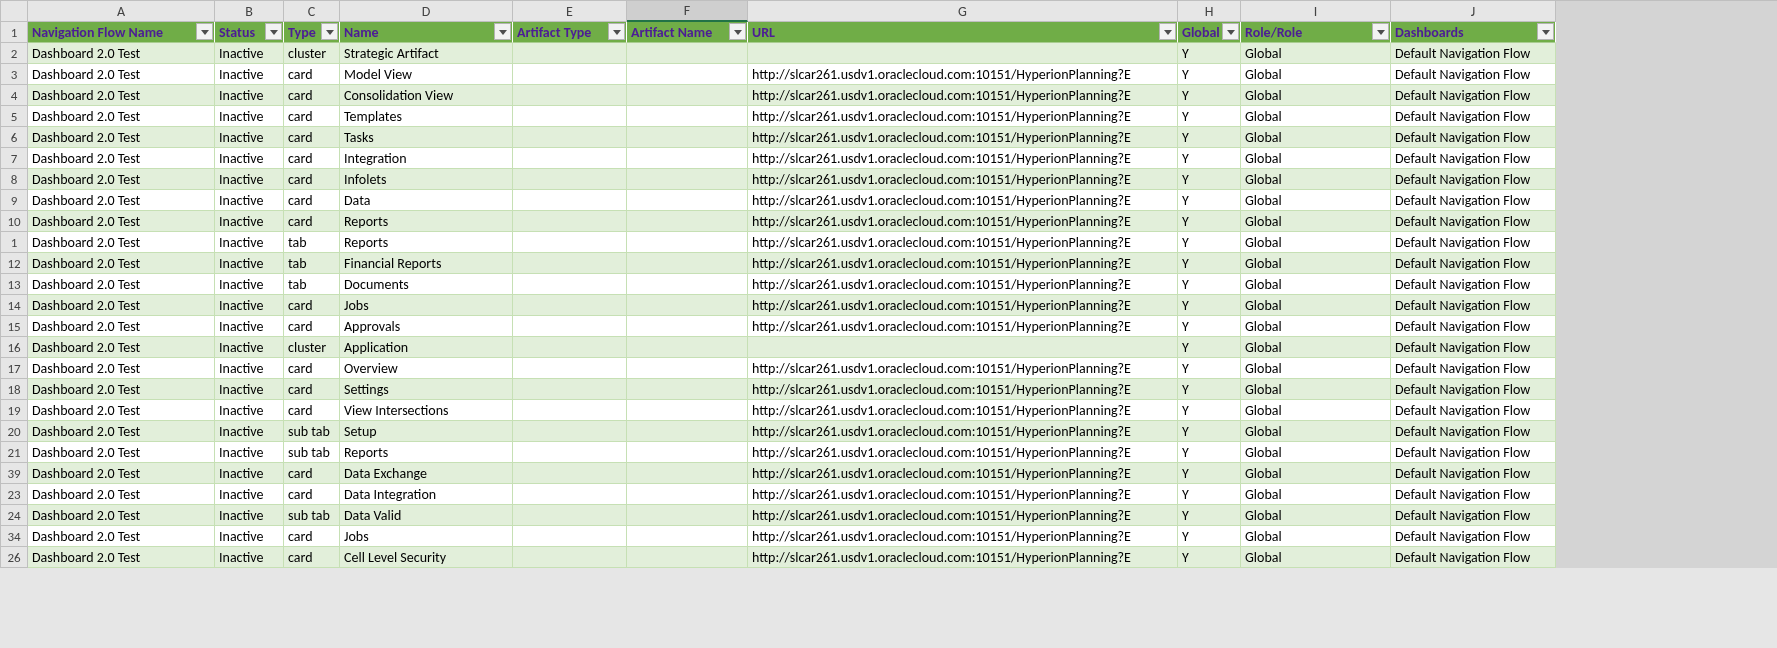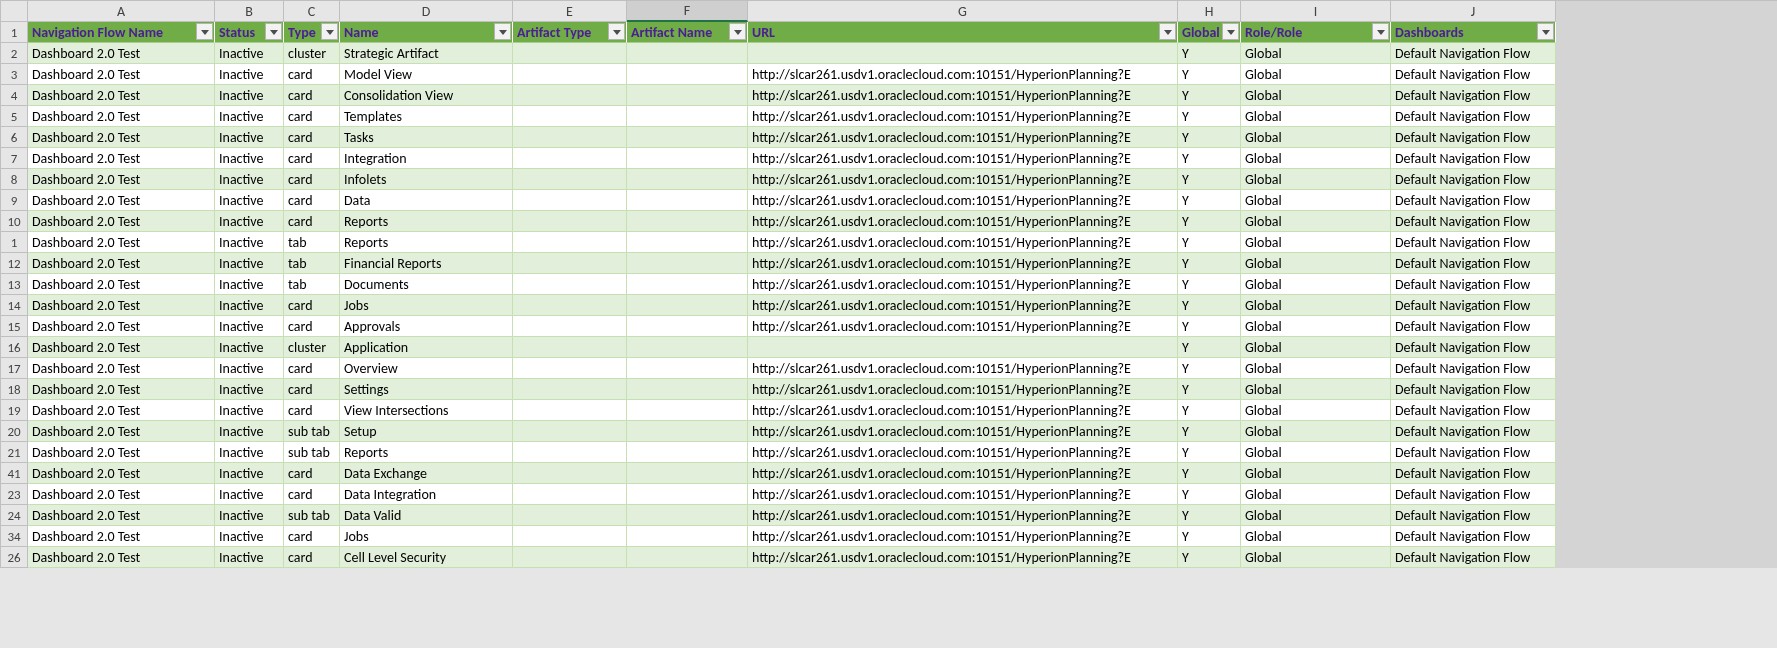--- a/index.html
+++ b/index.html
@@ -358,21 +358,21 @@
     <div class="cell banded-odd">Dashboard 2.0 Test</div>
     <div class="cell banded-odd">Inactive</div>
     <div class="cell banded-odd">sub tab</div>
     <div class="cell banded-odd">Reports</div>
     <div class="cell banded-odd"></div>
     <div class="cell banded-odd"></div>
     <div class="cell banded-odd">http://slcar261.usdv1.oraclecloud.com:10151/HyperionPlanning?E</div>
     <div class="cell banded-odd">Y</div>
     <div class="cell banded-odd">Global</div>
     <div class="cell banded-odd">Default Navigation Flow</div>
-    <div class="cell row-num">41</div>
+    <div class="cell row-num">39</div>
     <div class="cell banded-even">Dashboard 2.0 Test</div>
     <div class="cell banded-even">Inactive</div>
     <div class="cell banded-even">card</div>
     <div class="cell banded-even">Data Exchange</div>
     <div class="cell banded-even"></div>
     <div class="cell banded-even"></div>
     <div class="cell banded-even">http://slcar261.usdv1.oraclecloud.com:10151/HyperionPlanning?E</div>
     <div class="cell banded-even">Y</div>
     <div class="cell banded-even">Global</div>
     <div class="cell banded-even">Default Navigation Flow</div>

